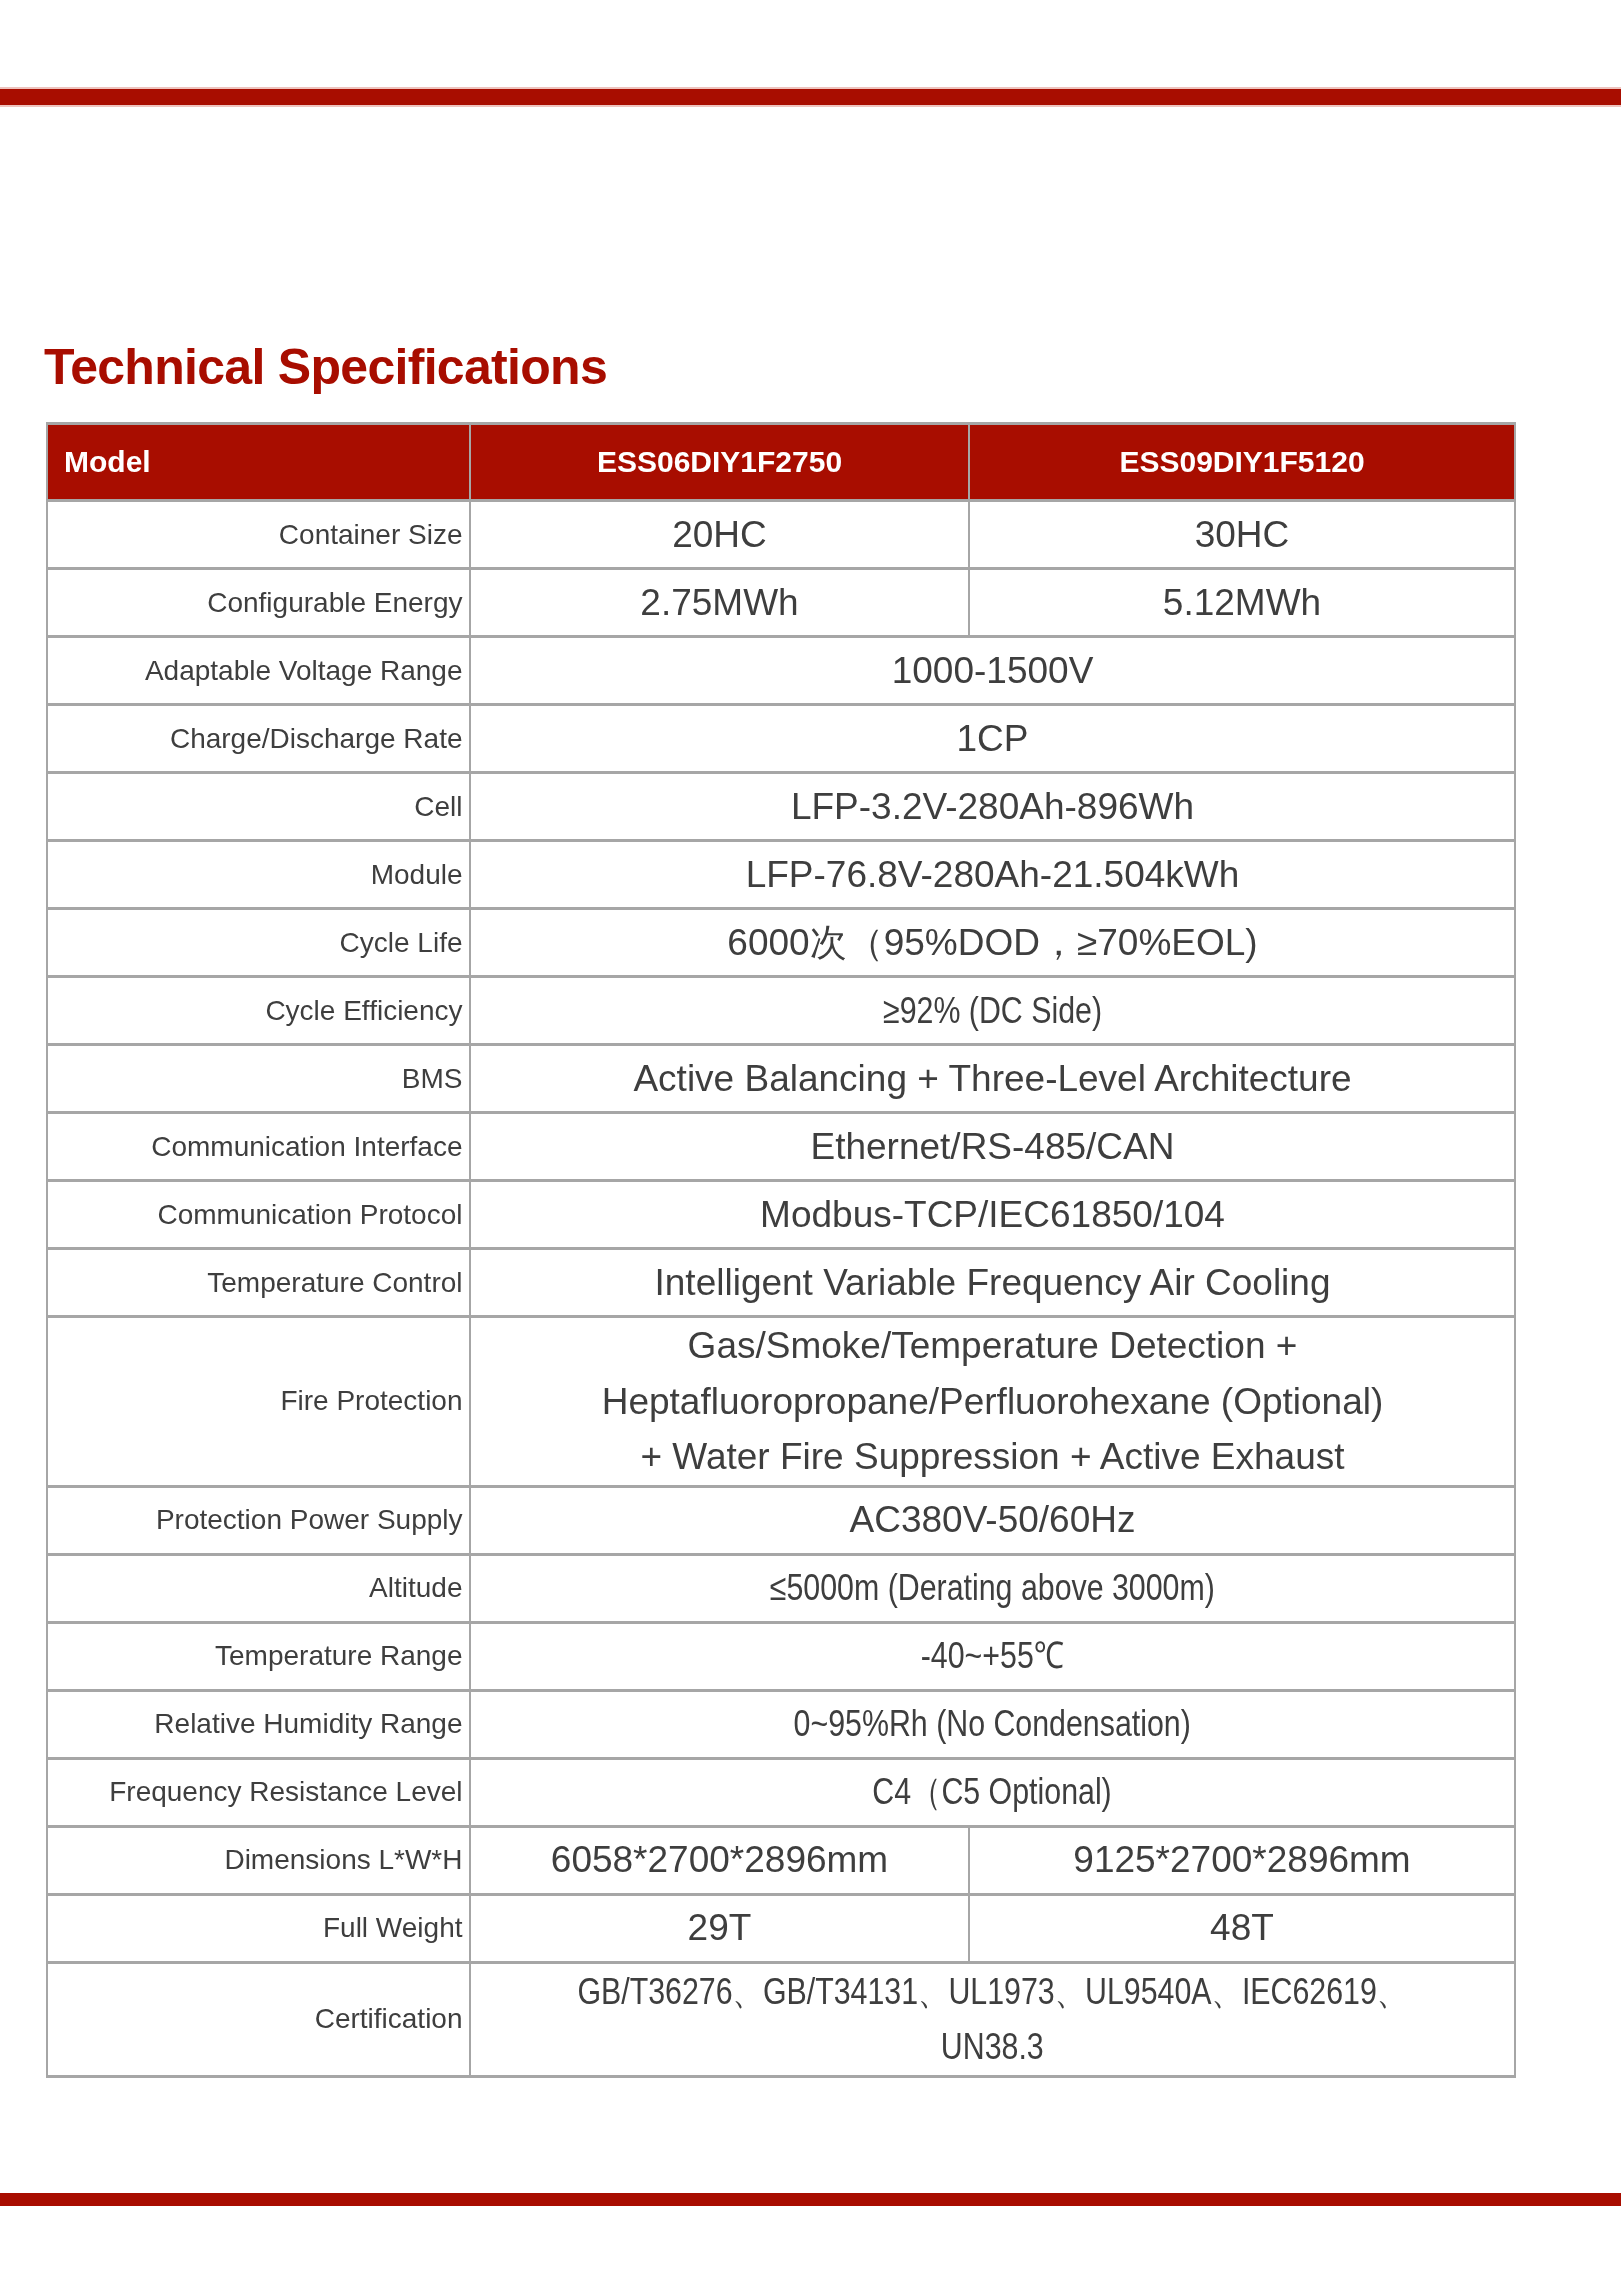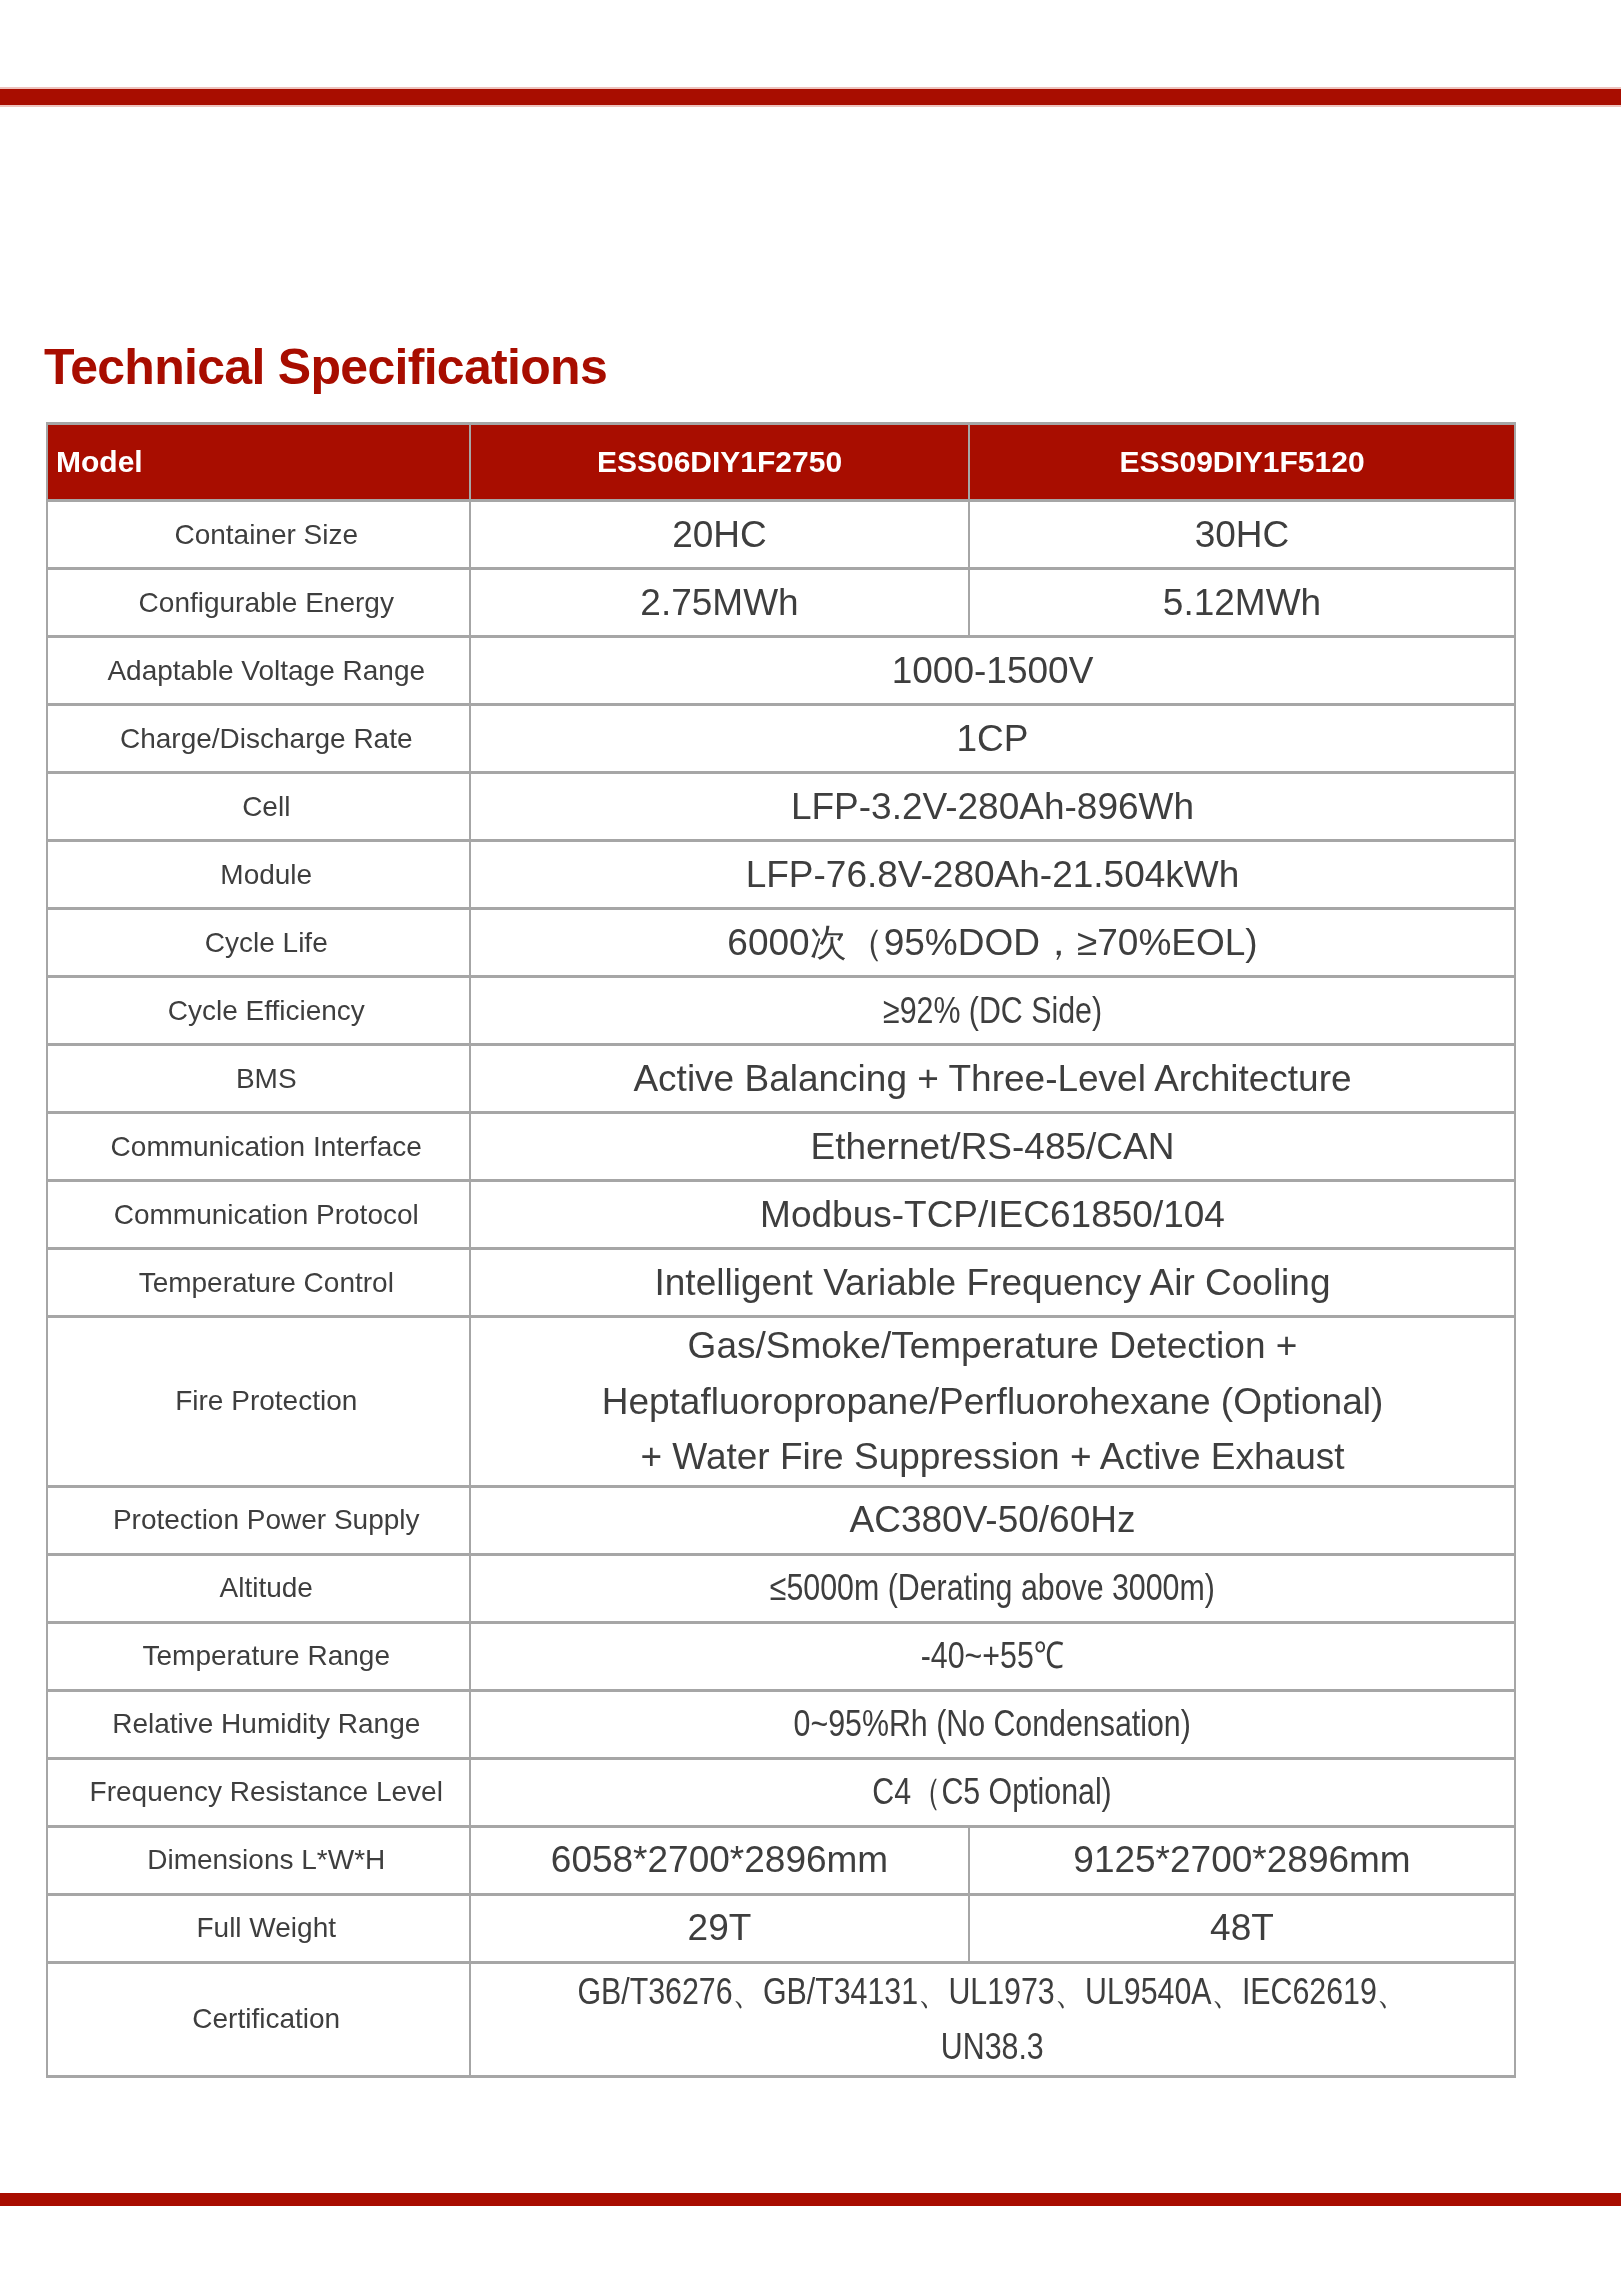--- a/index.html
+++ b/index.html
@@ -71,25 +71,25 @@
 
   thead th {
     background: #a80d00;
     color: #ffffff;
     font-size: 30px;
     font-weight: bold;
     letter-spacing: 0px;
   }
   thead th.label-h {
     text-align: left;
-    padding-left: 8px;
+    padding-left: 16px;
   }
 
   td.label {
-    text-align: center;
+    text-align: right;
     padding-left: 22px;
     padding-right: 6.5px;
     font-size: 28px;
     color: #3e3e3e;
     background: #ffffff;
     margin-top: 19px;
   }
   td.value {
     text-align: center;
     font-size: 37px;

